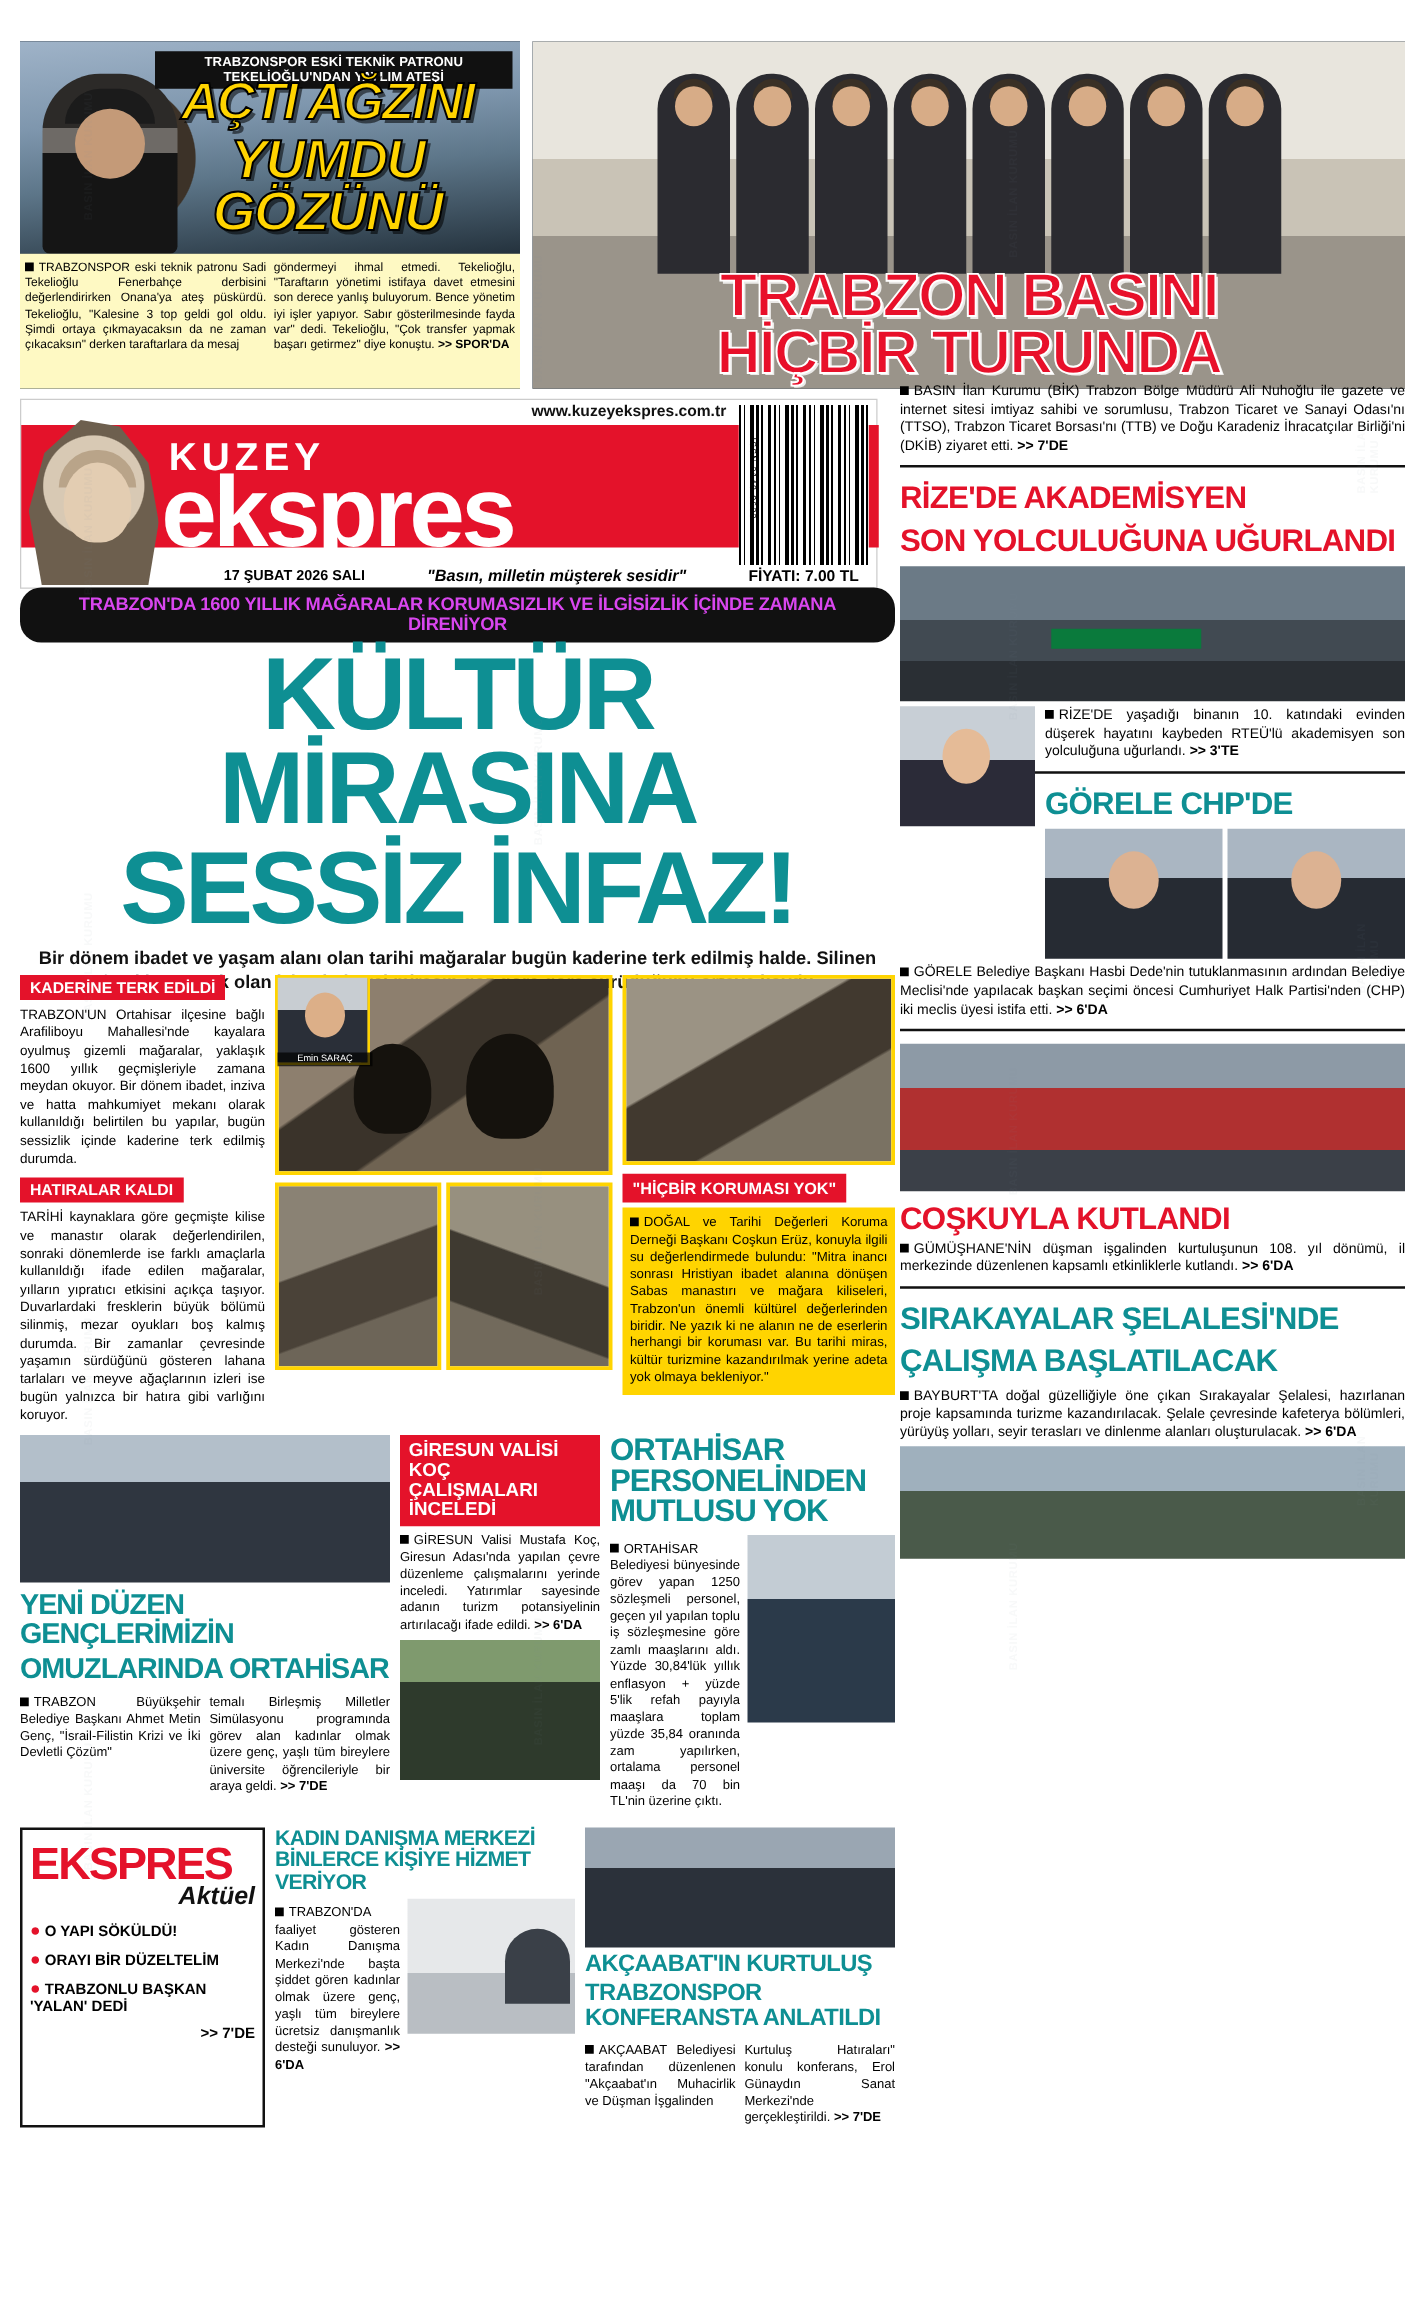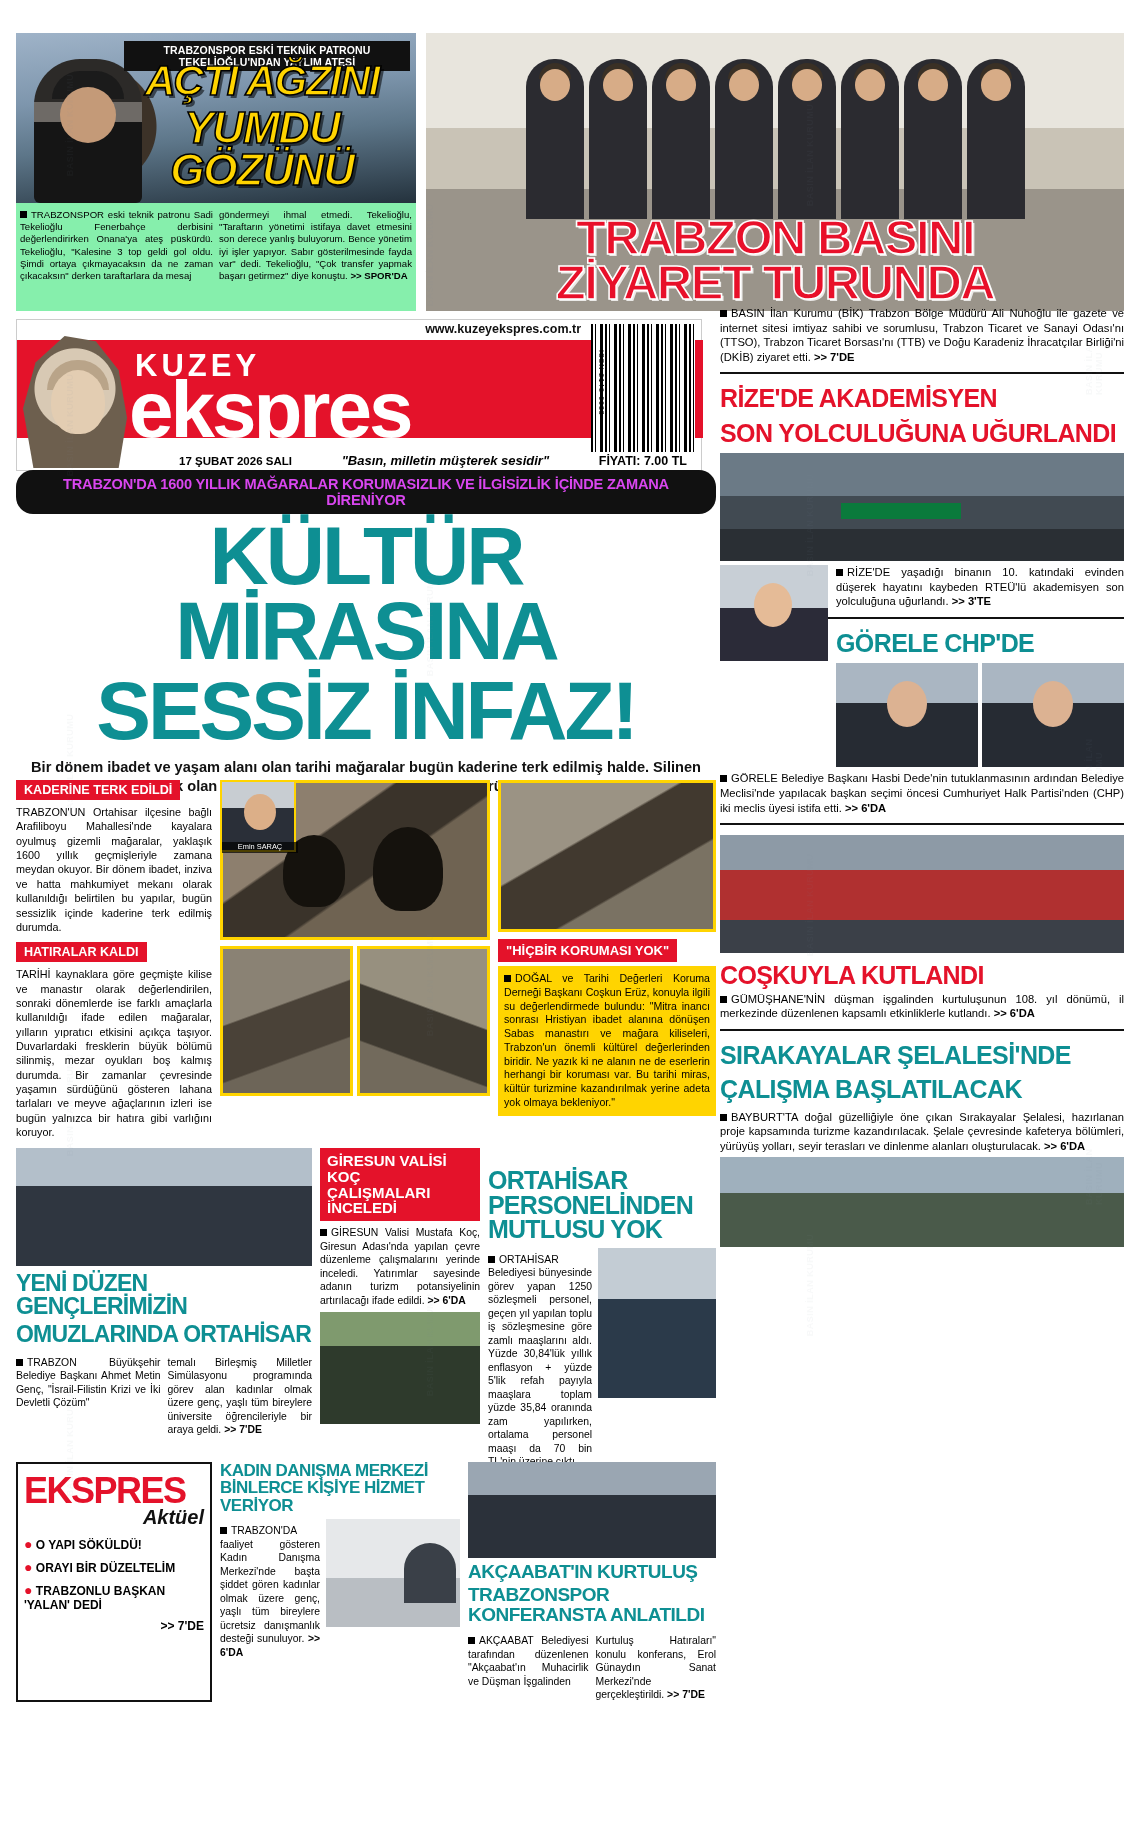--- a/index.html
+++ b/index.html
@@ -53,21 +53,21 @@
   .top-head2 {
     position: absolute; left: 96px; top: 74px; right: 4px;
     font-size: 44px; font-weight: 900; color: #ffd400; font-style: italic;
     letter-spacing: -1.2px; line-height: .95;
     -webkit-text-stroke: 1.6px #000;
     text-shadow: 3px 3px 0 rgba(0,0,0,.55);
     text-align: center;
   }
   .top-left-text {
     position: absolute; left: 0; top: 170px; width: 400px; height: 108px;
-    background: #86efac; padding: 6px 4px; display: flex; gap: 6px;
+    background: #fef9c3; padding: 6px 4px; display: flex; gap: 6px;
   }
   .tl-col { width: 50%; font-size: 9.6px; line-height: 1.27; text-align: justify; color: #000; }
   .sq { display: inline-block; width: 7px; height: 7px; background: #000; margin-right: 4px; }
   .ref { font-weight: 700; }
 
   .top-right { flex: 1; position: relative; background: #20303f; overflow: hidden; }
   .tr-photo {
     position: absolute; inset: 0;
     background: linear-gradient(180deg,#e8e5dd 0 34%, #c9c3b6 34% 56%, #9a948a 56% 100%);
   }
@@ -174,21 +174,21 @@
   .quote-tag {
     background: #e4122a; color:#fff; font-size: 13px; font-weight: 800; padding: 4px 8px;
     display: inline-block;
   }
   .quote-box { background: #ffd400; padding: 6px; font-size: 10.6px; line-height: 1.3; text-align: justify; margin-top: 4px; }
 
   
   .lower { position: absolute; left: 16px; top: 1148px; width: 700px; display: flex; gap: 8px; }
   .lw1 { width: 296px; }
   .lw2 { width: 160px; }
-  .lw3 { width: 228px; margin-top: 20px; }
+  .lw3 { width: 228px; }
   .lw-photo { width: 100%; height: 118px; background: linear-gradient(180deg,#b3bfca 0 32%, #2f3640 32% 100%); position: relative; overflow: hidden; }
   .lw-photo.green { background: linear-gradient(180deg,#7f9a6e 0 30%, #2e3a2c 30% 100%); }
   .lw-head { font-size: 23px; font-weight: 900; line-height: .98; letter-spacing: -.8px; margin-top: 6px; }
   .lw-head.teal { color: #0e8f93; }
   .lw-tagbox { background: #e4122a; color:#fff; font-size: 15px; font-weight: 900; line-height: 1.05; padding: 5px 7px; }
   .lw-text { font-size: 10.4px; line-height: 1.3; text-align: justify; margin-top: 5px; }
   .two-col { display: flex; gap: 7px; }
   .two-col > div { flex: 1; }
   .ortahisar-h { font-size: 25px; font-weight: 900; color: #0e8f93; line-height: .98; letter-spacing:-.8px; }
 
@@ -274,21 +274,21 @@
               <i></i>
             </div>
           <div class="tr-p">
               <em></em>
               <i></i>
             </div>
         </div>
       </div>
       <div class="tr-headline">
         <div>TRABZON BASINI</div>
-        <div>ZİYARET TURUNDA</div>
+        <div>HİÇBİR TURUNDA</div>
       </div>
     </div>
   </div>
 
   <div class="masthead">
     <div class="mast-main">
       <div class="mast-red"></div>
       <div class="ataturk">
         <div class="at-hair"></div>
         <div class="at-face"></div>

